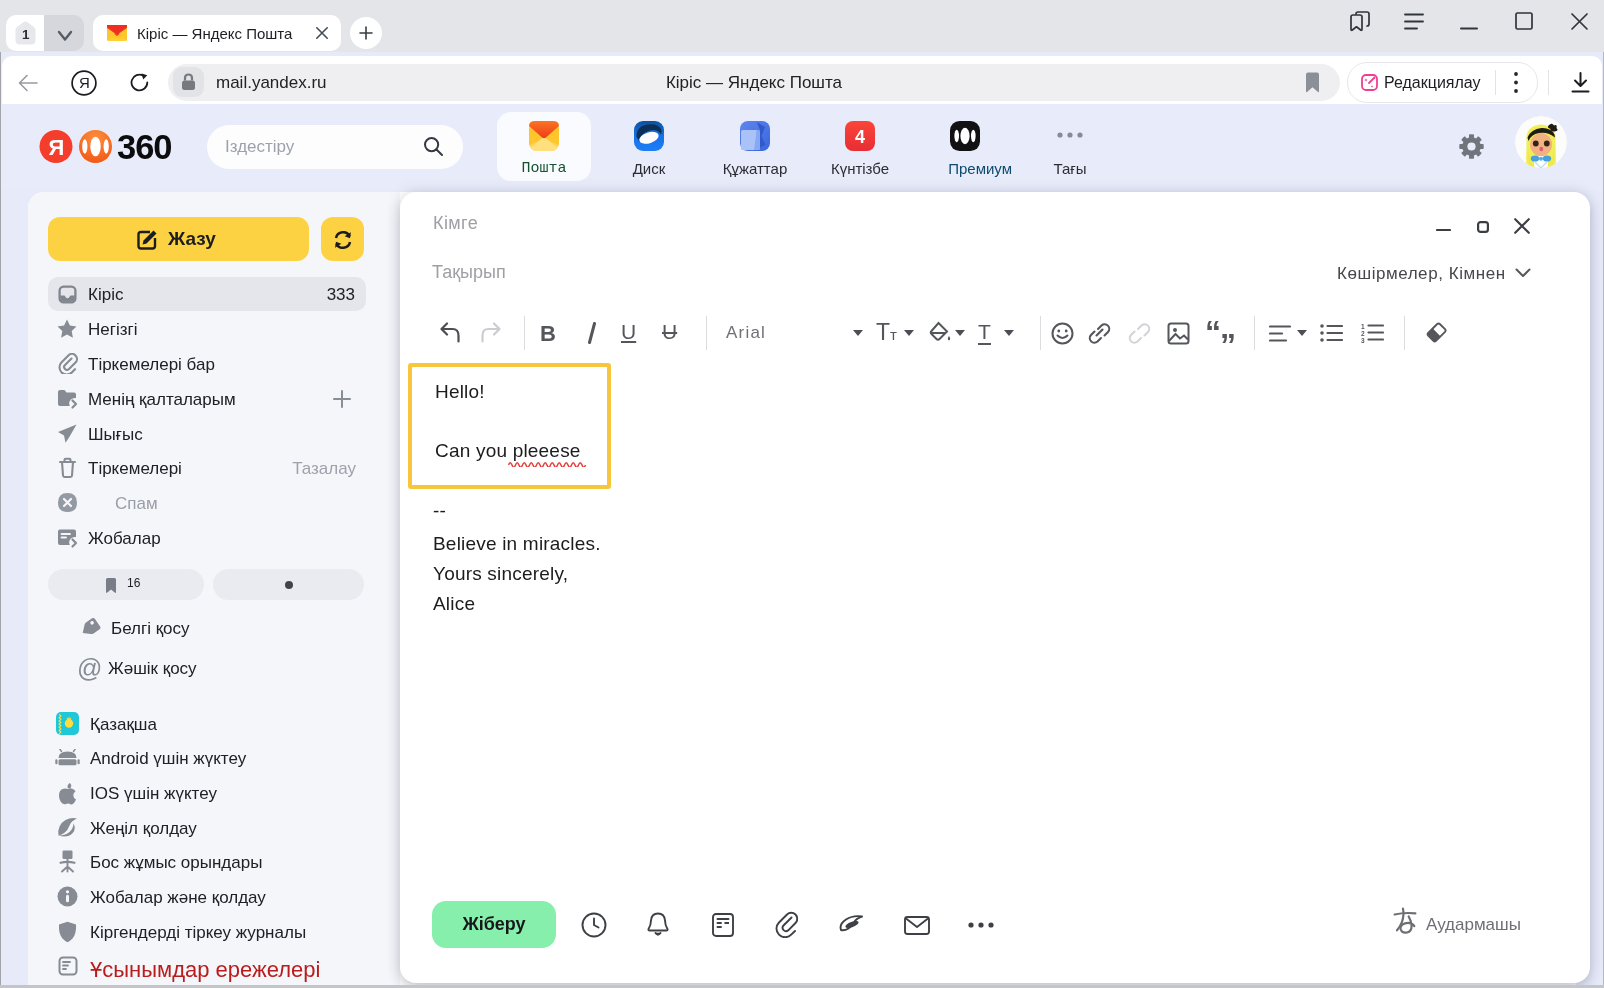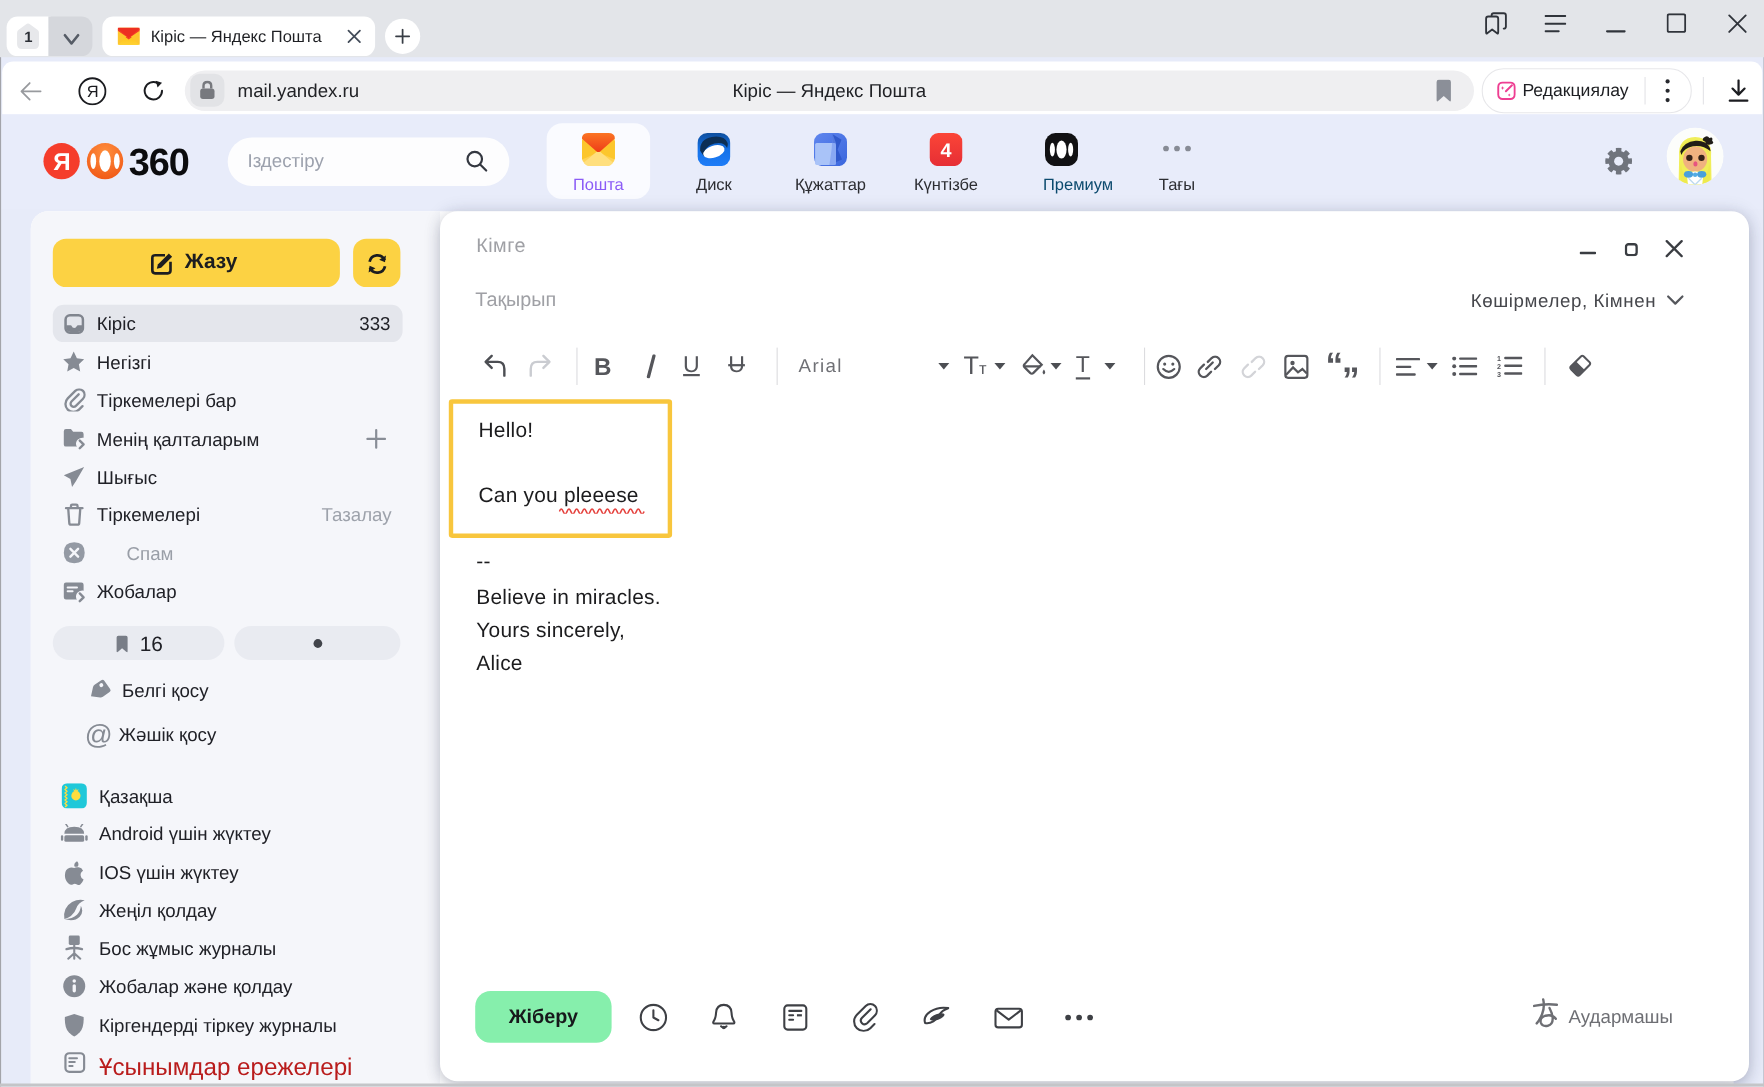--- a/index.html
+++ b/index.html
@@ -146,21 +146,21 @@
     <linearGradient id="mailflap" x1="0" y1="0" x2="0" y2="1">
       <stop offset="0" stop-color="#fb7423"></stop>
         <stop offset="1" stop-color="#ee3c18"></stop>
     </linearGradient>
   </defs>
   <rect x="0" y="0" width="30" height="30" rx="8" fill="url(#mailbg)"></rect>
   <path d="M0 24 L0 7 L13.8 16.2 Q15 17 16.2 16.2 L30 7 L30 24 L15 17.5 Z" fill="#fcc62c"></path>
   <path d="M1.8 26.8 L15 15.5 L28.2 26.8 Q26.5 30 22.5 30 L7.5 30 Q3.5 30 1.8 26.8 Z" fill="#ffdf7e"></path>
   <path d="M0 5 Q0 0 6 0 L24 0 Q30 0 30 5 L16.9 16.4 Q15 18 13.1 16.4 Z" fill="url(#mailflap)"></path>
 </svg>
-<div class="abs" style="left:497px;top:160px;width:94px;text-align:center;font-size:15px;color:#8b5cf6;">Пошта</div>
+<div class="abs" style="left:497px;top:160px;width:94px;text-align:center;font-size:15px;color:#14532d;font-family:Liberation Mono, monospace;">Пошта</div>
 
 <svg class="abs" style="left:634px;top:121px;" width="30" height="30" viewBox="0 0 30 30">
   <defs>
       <linearGradient id="dsk" x1="0" y1="0" x2="0" y2="1">
     <stop offset="0" stop-color="#0e4f9e"></stop>
         <stop offset="0.5" stop-color="#1572e8"></stop>
         <stop offset="1" stop-color="#1f7df7"></stop>
   </linearGradient>
     </defs>
   <rect x="0" y="0" width="30" height="30" rx="9" fill="url(#dsk)"></rect>
@@ -306,21 +306,21 @@
   <path d="M2 4.5 Q2 2.5 4 2.5 H18 Q20 2.5 20 4.5 V10 Q17 9.5 14.8 11.5 Q12.5 13.7 13.3 17 L14 18 H4 Q2 18 2 16 Z" fill="#868b94"></path>
   <path d="M5.5 7 H14 M5.5 10.5 H10" stroke="#f5f6fa" stroke-width="1.8" stroke-linecap="round"></path>
   <path d="M16.5 12.5 L20 16 L16.5 19.5" fill="none" stroke="#868b94" stroke-width="2.2" stroke-linecap="round" stroke-linejoin="round"></path>
 </svg>
 <div class="abs" style="left:88px;top:529px;font-size:17px;color:#202127;">Жобалар</div>
 
 <div class="abs" style="left:48px;top:569px;width:156px;height:31px;background:#e9ebf1;border-radius:15.5px;"></div>
 <svg class="abs" style="left:104px;top:577px;" width="14" height="17" viewBox="0 0 14 17">
   <path d="M2 2.5 Q2 1 3.5 1 H10.5 Q12 1 12 2.5 V15 Q12 16.6 10.7 15.5 L7 12.4 L3.3 15.5 Q2 16.6 2 15 Z" fill="#787d87"></path>
 </svg>
-<div class="abs" style="left:127px;top:576px;font-size:19px;color:#202127;">16</div>
+<div class="abs" style="left:127px;top:576px;font-size:12px;color:#202127;">16</div>
 <div class="abs" style="left:213px;top:569px;width:151px;height:31px;background:#e9ebf1;border-radius:15.5px;"></div>
 <div class="abs" style="left:285px;top:581px;width:8px;height:8px;background:#41444b;border-radius:50%;"></div>
 
 <svg class="abs" style="left:79px;top:616px;" width="23" height="23" viewBox="0 0 23 23">
   <g transform="rotate(-35 11.5 11.5)">
     <path d="M2 11.5 L8.2 5.8 Q9.2 4.9 10.6 4.9 L18 4.9 Q20 4.9 20 6.9 L20 16.1 Q20 18.1 18 18.1 L10.6 18.1 Q9.2 18.1 8.2 17.2 Z" fill="#868b94"></path>
     <circle cx="15.5" cy="8.6" r="1.8" fill="#f5f6fa"></circle>
   </g>
 </svg>
 <div class="abs" style="left:111px;top:619px;font-size:17px;color:#202127;">Белгі қосу</div>
@@ -355,21 +355,21 @@
   <path d="M2.5 19.5 Q1 9 9.5 4 Q15.5 0.8 21 2.5 Q15 5 13.5 9.5 Q12 14 8.5 16.8 Q6 18.8 2.5 19.5 Z" fill="#868b94"></path>
   <path d="M2.5 19.5 Q10 19.3 14 15.5 Q17.3 12.3 17.5 7.5 Q20.5 13 16.5 17.3 Q11.5 22.3 2.5 19.5 Z" fill="#868b94"></path>
 </svg>
 <div class="abs" style="left:90px;top:819px;font-size:17px;color:#202127;">Жеңіл қолдау</div>
 
 <svg class="abs" style="left:57px;top:850px;" width="21" height="23" viewBox="0 0 21 23">
   <path d="M5.5 1.8 Q5.5 0.5 6.8 0.5 H14.2 Q15.5 0.5 15.5 1.8 V7.7 Q15.5 9 14.2 9 H6.8 Q5.5 9 5.5 7.7 Z" fill="#868b94"></path>
   <path d="M3.5 12.8 Q10.5 10.8 17.5 12.8" stroke="#868b94" stroke-width="2.2" stroke-linecap="round" fill="none"></path>
   <path d="M10.5 9 V12 M10.5 13 V16.5 M10.5 16.5 L5 21.5 M10.5 16.5 L16 21.5 M10.5 16.5 V21.5" stroke="#868b94" stroke-width="1.9" stroke-linecap="round" fill="none"></path>
 </svg>
-<div class="abs" style="left:90px;top:853px;font-size:17px;color:#202127;">Бос жұмыс журналы</div>
+<div class="abs" style="left:90px;top:853px;font-size:17px;color:#202127;">Бос жұмыс орындары</div>
 
 <svg class="abs" style="left:57px;top:886px;" width="21" height="21" viewBox="0 0 21 21">
   <circle cx="10.5" cy="10.5" r="10" fill="#868b94"></circle>
   <circle cx="10.5" cy="5.8" r="1.6" fill="#f5f6fa"></circle>
   <rect x="9" y="8.7" width="3" height="7.5" rx="1.5" fill="#f5f6fa"></rect>
 </svg>
 <div class="abs" style="left:90px;top:888px;font-size:17px;color:#202127;">Жобалар және қолдау</div>
 
 <svg class="abs" style="left:58px;top:921px;" width="19" height="22" viewBox="0 0 19 22">
   <path d="M9.5 0.8 L18 3.5 Q18.5 13 14.5 17.5 Q12 20.3 9.5 21.2 Q7 20.3 4.5 17.5 Q0.5 13 1 3.5 Z" fill="#868b94"></path>

